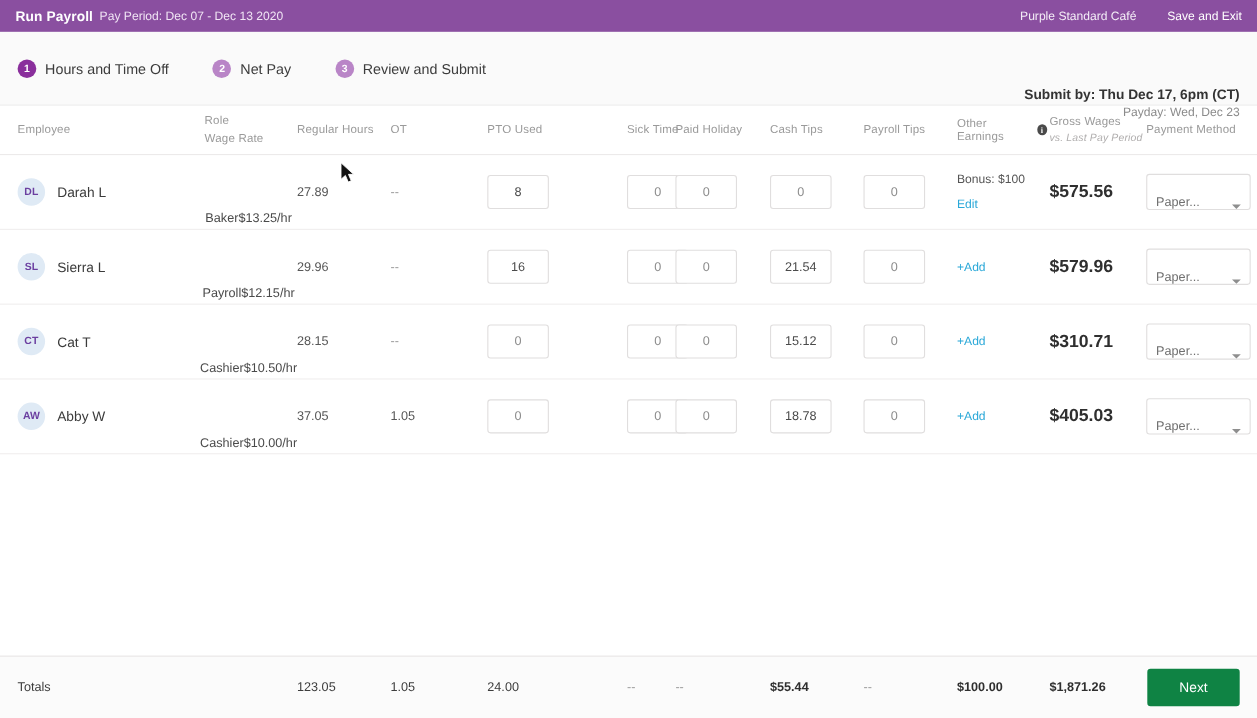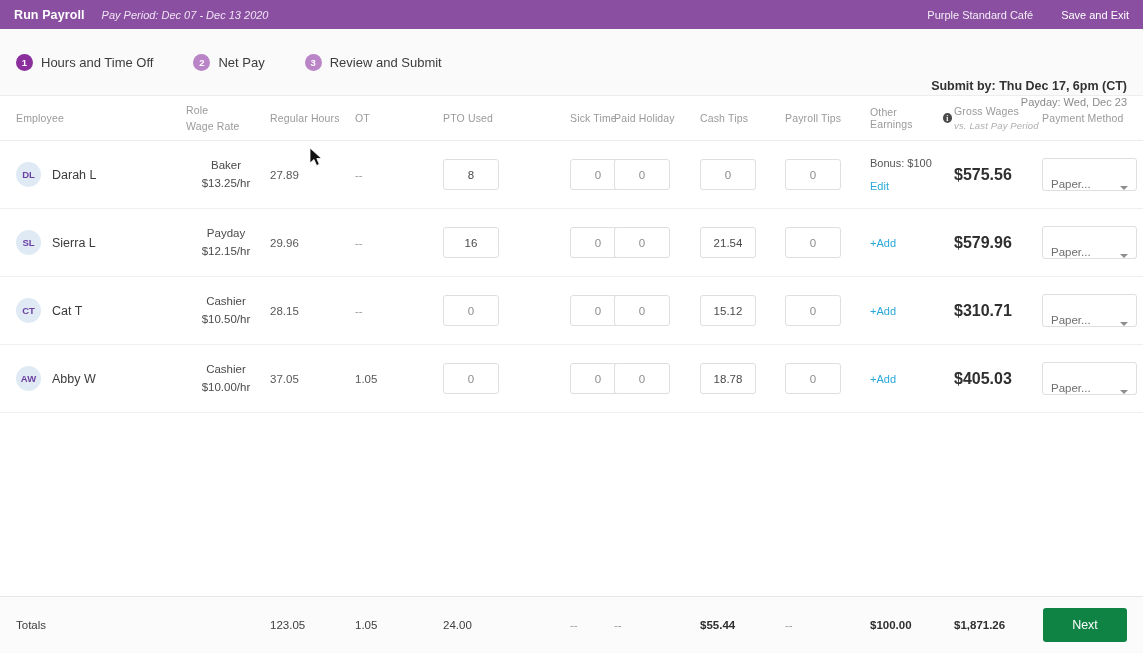--- a/index.html
+++ b/index.html
@@ -22,24 +22,23 @@
     padding:0 14px;
     color:#ffffff;
   }
   .topbar-title {
     font-size:12.5px;
     font-weight:bold;
     letter-spacing:.1px;
   }
   .topbar-period {
     font-size:11px;
-    margin-left:17px;
+    margin-left:6px;
     color:#f0e4f4;
     font-weight:400;
-    font-style:italic;
   }
   .topbar-spacer { flex:1; }
   .topbar-link {
     font-size:11px;
     color:#f3ecf6;
     margin-left:28px;
     cursor:pointer;
   }
   .topbar-link.strong { color:#ffffff; }
 
@@ -122,21 +121,21 @@
     width:25px; height:25px; border-radius:50%;
     background:#dfeaf5;
     color:#6b3fa0;
     font-size:9.5px; font-weight:bold;
     display:flex; align-items:center; justify-content:center;
     margin-right:11px;
     flex:none;
   }
   .emp-name { font-size:12.5px; color:#3b3b3b; }
 
-  .role-wrap { flex-direction:column; align-items:center; justify-content:center; line-height:1.5; }
+  .role-wrap { flex-direction:row; align-items:flex-end; justify-content:center; line-height:1.5; }
   .role-title { font-size:11.5px; color:#4a4a4a; }
   .role-rate  { font-size:11.5px; color:#4a4a4a; }
 
   .val { font-size:11.5px; color:#575757; }
   .dash { font-size:11.5px; color:#9b9b9b; }
 
   input.numbox {
     width:56px; height:31px;
     border:1px solid #e0dede;
     border-radius:3px;
@@ -303,21 +302,21 @@
       </div>
     </div>
   </div>
 
   <div class="row">
     <div class="cell col-employee">
       <span class="avatar">SL</span>
       <span class="emp-name">Sierra L</span>
     </div>
     <div class="cell col-role role-wrap">
-      <span class="role-title">Payday</span>
+      <span class="role-title">Payroll</span>
       <span class="role-rate">$12.15/hr</span>
     </div>
     <div class="cell col-reg">
         <span class="val">29.96</span>
       </div>
     <div class="cell col-ot">
         <span class="dash">--</span>
       </div>
     <div class="cell col-pto">
         <input class="numbox" value="16" style="">

